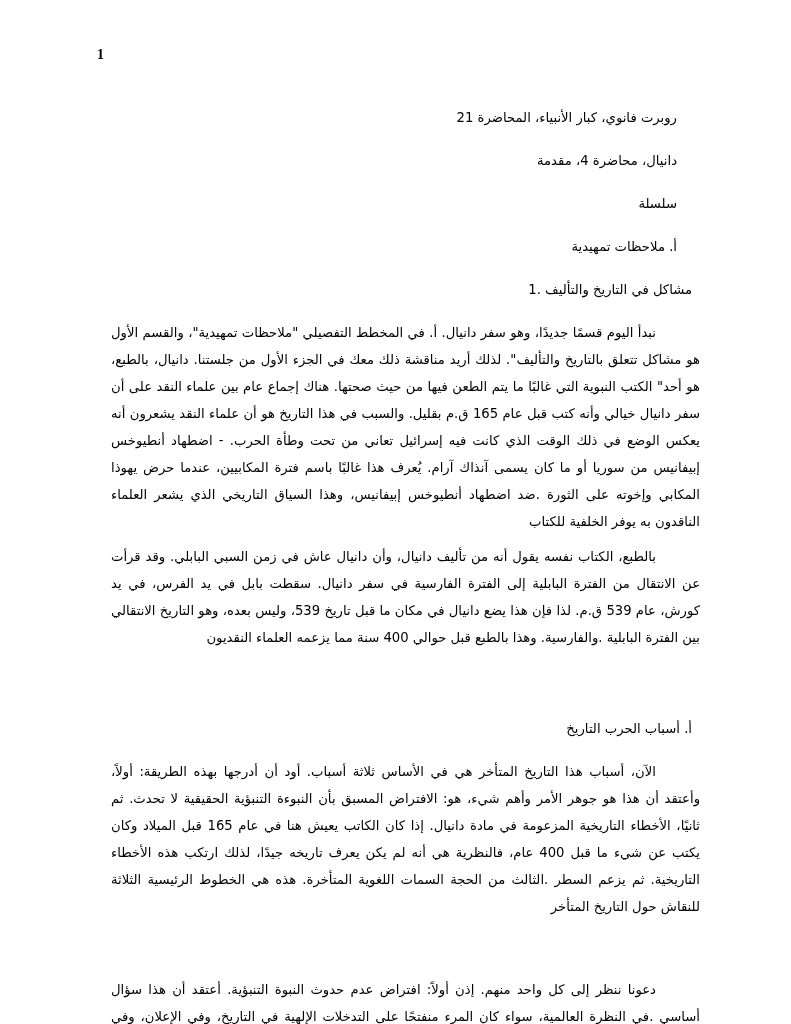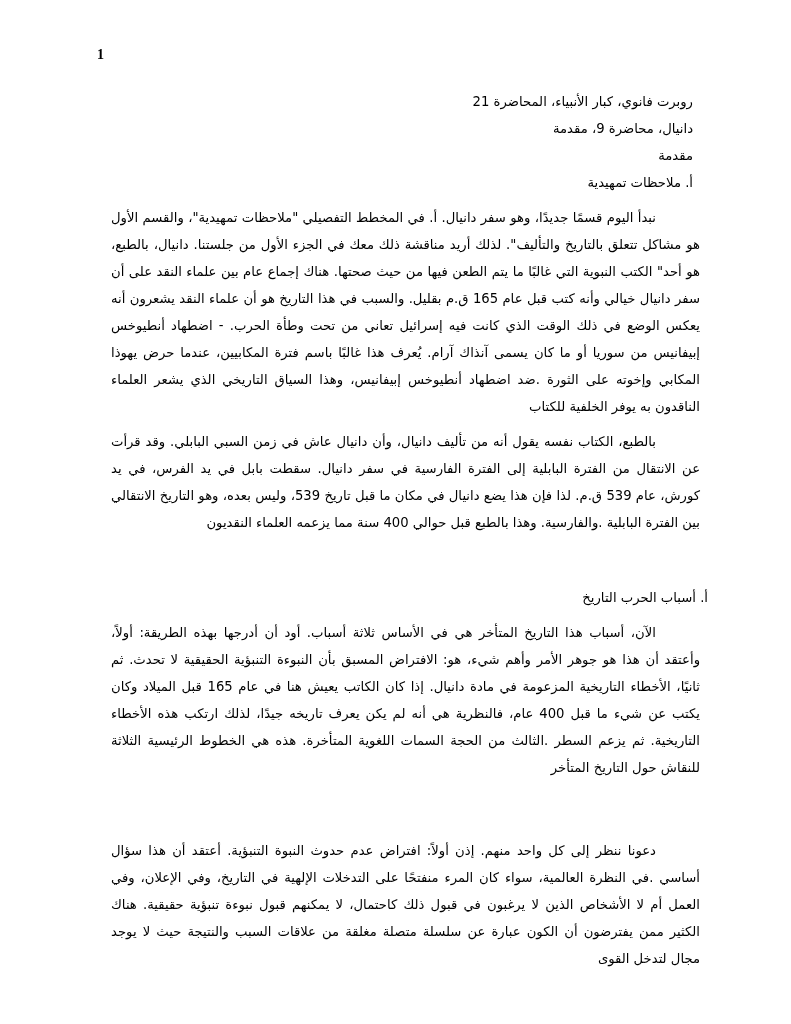--- a/index.html
+++ b/index.html
@@ -26,43 +26,44 @@
     .doc {
       position: absolute;
       left: 103px;
       top: 88px;
       width: 605px;
       direction: rtl;
       font-size: 13.2px;
       line-height: 27px;
     }
     .hdr {
-      margin: 0;
+      margin: 16px;
       padding-right: 15px;
       text-align: right;
     }
     .para {
       margin: 8px;
       text-align: justify;
       text-align-last: right;
       text-indent: 44px;
     }
     .gap { height: 27px; }
     .gap-sm { height: 13px; }
   </style>
 </head>
 <body>
 
 <div class="page-number">1</div>
 
 <div class="doc">
   <p class="hdr">روبرت فانوي، كبار الأنبياء، المحاضرة 21</p>
-  <p class="hdr">دانيال، محاضرة 9، مقدمة</p>
-  <p class="hdr">مقدمة</p>
+  <p class="hdr">دانيال، محاضرة 4، مقدمة</p>
+  <p class="hdr">سلسلة</p>
   <p class="hdr">أ. ملاحظات تمهيدية</p>
+  <p class="hdr" style="padding-right:0">مشاكل في التاريخ والتأليف .1</p>
 
   <p class="para">نبدأ اليوم قسمًا جديدًا، وهو سفر دانيال. أ. في المخطط التفصيلي "ملاحظات تمهيدية"، والقسم الأول هو مشاكل تتعلق بالتاريخ والتأليف". لذلك أريد مناقشة ذلك معك في الجزء الأول من جلستنا. دانيال، بالطبع، هو أحد" الكتب النبوية التي غالبًا ما يتم الطعن فيها من حيث صحتها. هناك إجماع عام بين علماء النقد على أن سفر دانيال خيالي وأنه كتب قبل عام 165 ق.م بقليل. والسبب في هذا التاريخ هو أن علماء النقد يشعرون أنه يعكس الوضع في ذلك الوقت الذي كانت فيه إسرائيل تعاني من تحت وطأة الحرب. - اضطهاد أنطيوخس إبيفانيس من سوريا أو ما كان يسمى آنذاك آرام. يُعرف هذا غالبًا باسم فترة المكابيين، عندما حرض يهوذا المكابي وإخوته على الثورة .ضد اضطهاد أنطيوخس إبيفانيس، وهذا السياق التاريخي الذي يشعر العلماء الناقدون به يوفر الخلفية للكتاب</p>
   <p class="para">بالطبع، الكتاب نفسه يقول أنه من تأليف دانيال، وأن دانيال عاش في زمن السبي البابلي. وقد قرأت عن الانتقال من الفترة البابلية إلى الفترة الفارسية في سفر دانيال. سقطت بابل في يد الفرس، في يد كورش، عام 539 ق.م. لذا فإن هذا يضع دانيال في مكان ما قبل تاريخ 539، وليس بعده، وهو التاريخ الانتقالي بين الفترة البابلية .والفارسية. وهذا بالطبع قبل حوالي 400 سنة مما يزعمه العلماء النقديون</p>
 
   <div class="gap"></div>
   <div class="gap-sm"></div>
 
   <p class="hdr" style="padding-right:0">أ. أسباب الحرب التاريخ</p>
   <p class="para">الآن، أسباب هذا التاريخ المتأخر هي في الأساس ثلاثة أسباب. أود أن أدرجها بهذه الطريقة: أولاً، وأعتقد أن هذا هو جوهر الأمر وأهم شيء، هو: الافتراض المسبق بأن النبوءة التنبؤية الحقيقية لا تحدث. ثم ثانيًا، الأخطاء التاريخية المزعومة في مادة دانيال. إذا كان الكاتب يعيش هنا في عام 165 قبل الميلاد وكان يكتب عن شيء ما قبل 400 عام، فالنظرية هي أنه لم يكن يعرف تاريخه جيدًا، لذلك ارتكب هذه الأخطاء التاريخية. ثم يزعم السطر .الثالث من الحجة السمات اللغوية المتأخرة. هذه هي الخطوط الرئيسية الثلاثة للنقاش حول التاريخ المتأخر</p>
 

